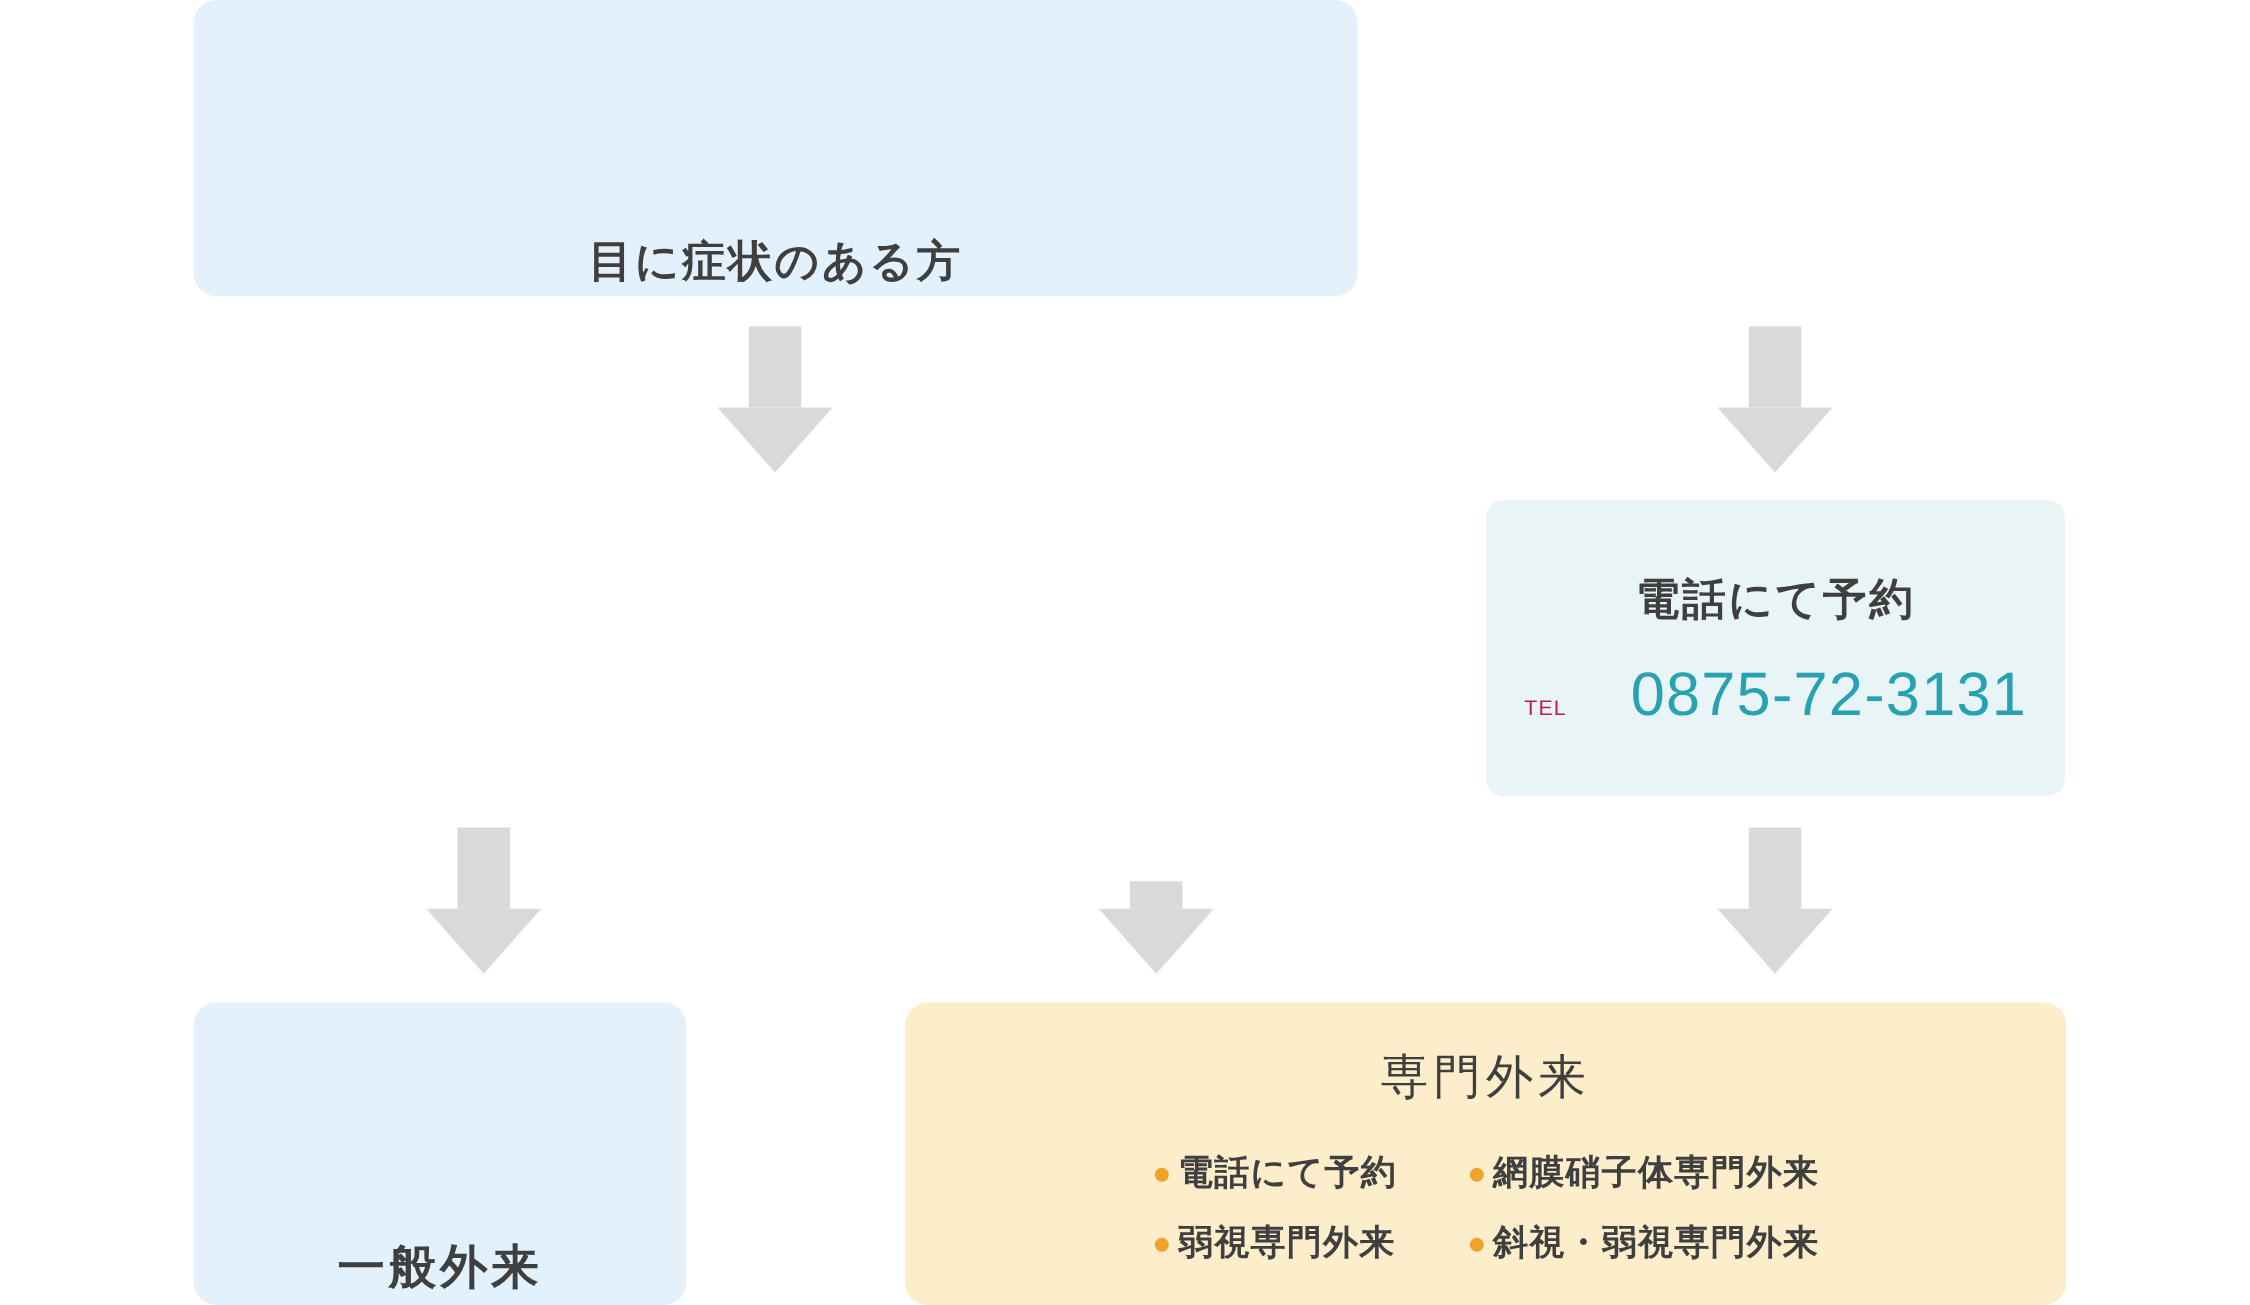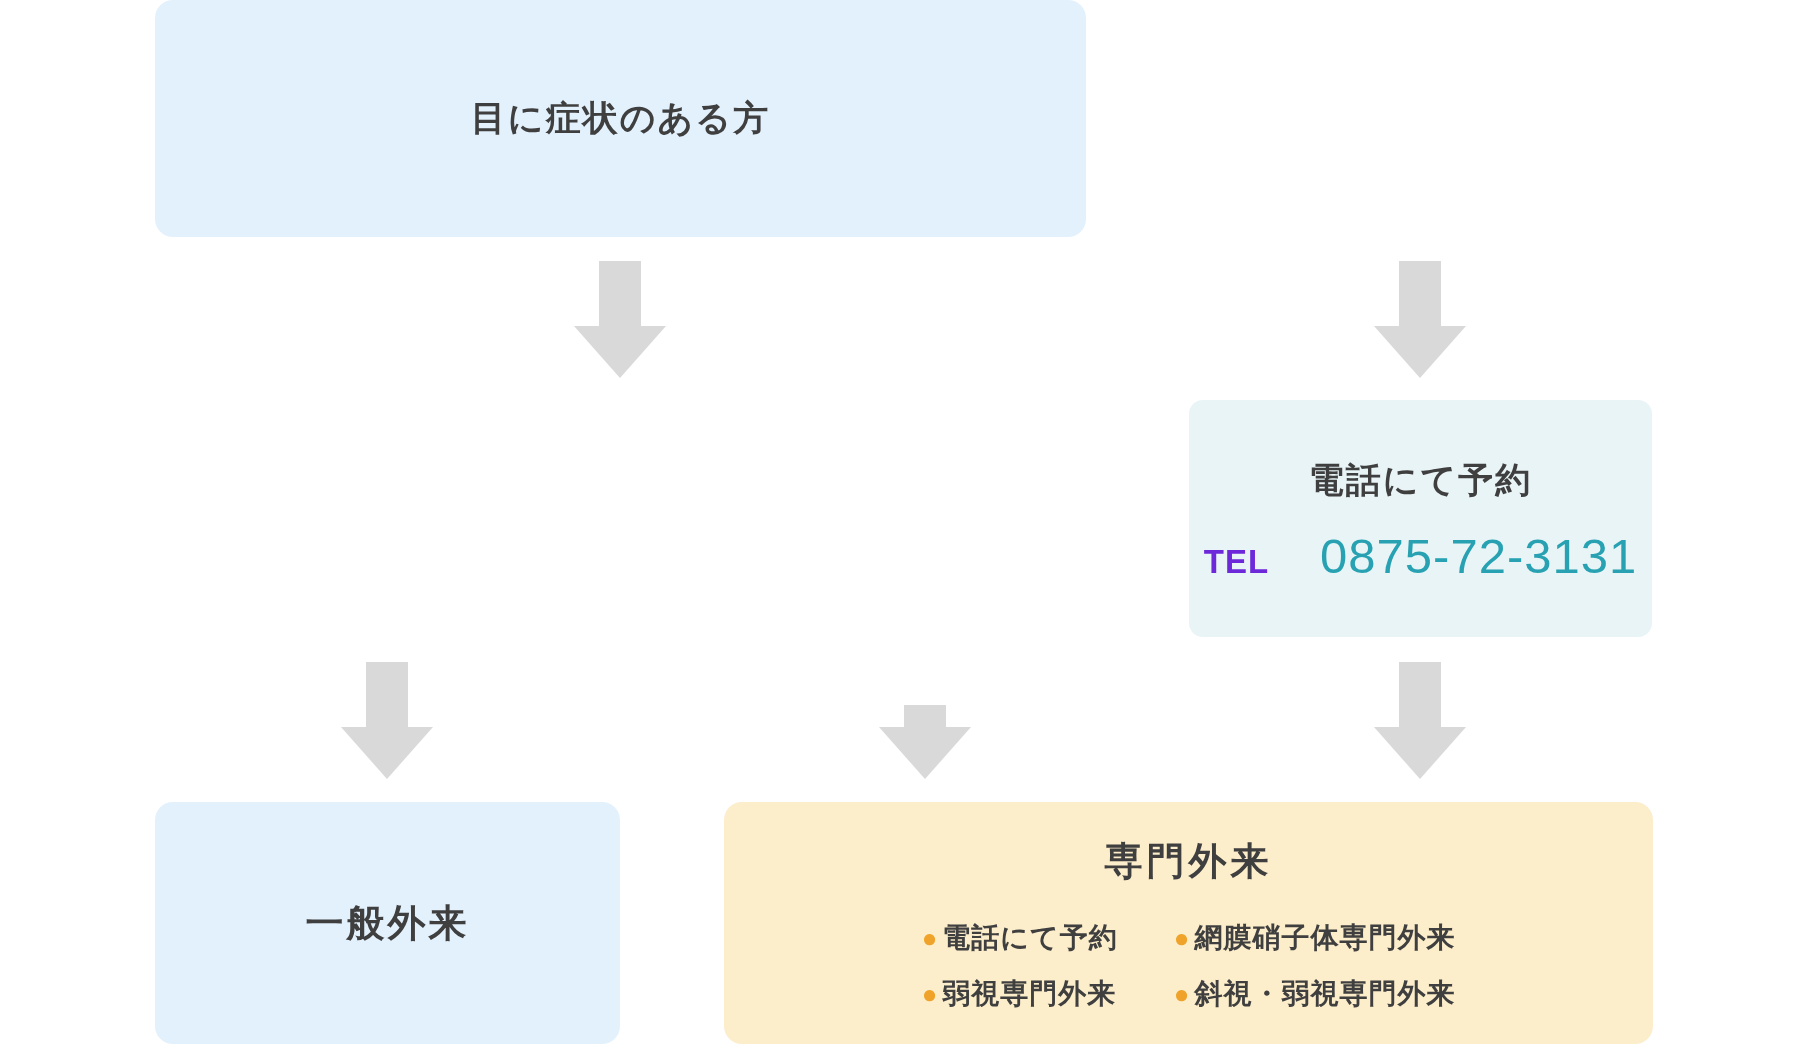--- a/index.html
+++ b/index.html
@@ -17,76 +17,76 @@
   }
   .box {
     position: absolute;
     border-radius: 18px;
     display: flex;
     flex-direction: column;
     align-items: center;
     justify-content: center;
     text-align: center;
   }
-  .box.blue   { background: #e3f1fc; }
+  .box.blue   { background: #e3f1fc; justify-content: flex-end; }
   .box.teal   { background: #e9f4f7; }
   .box.orange { background: #fcedcb; }
 
   .box-title {
     font-size: 35px;
     font-weight: 700;
     color: #3f3f3f;
     letter-spacing: 2px;
     line-height: 1.55;
   }
 
   
   .box-symptoms { left: 155px; top: 0;   width: 931px; height: 237px; }
   .box-referral { left: 1189px; top: 0;  width: 463px; height: 237px; }
 
   
   .box-choice   { left: 155px;  top: 400px; width: 931px; height: 237px; }
   .box-phone    { left: 1189px; top: 400px; width: 463px; height: 237px; border-radius: 14px; }
 
   
-  .box-general    { left: 155px; top: 802px; width: 465px; height: 242px; }
+  .box-general    { left: 155px; top: 802px; width: 394px; height: 242px; }
   .box-specialist { left: 724px; top: 802px; width: 929px; height: 242px;
                     justify-content: flex-start; padding-top: 34px; }
 
   .note-blue {
     margin-top: 26px;
     font-size: 27px;
     font-weight: 700;
     color: #1b87e6;
     letter-spacing: 2px;
   }
 
   .phone-line {
     margin-top: 20px;
     display: flex;
     align-items: baseline;
     gap: 12px;
   }
   .tel-label {
-    font-size: 33px;
-    font-weight: 700;
-    color: #6d28d9;
+    font-size: 17px;
+    font-weight: 400;
+    color: #be185d;
     letter-spacing: 1px;
   }
   .tel-number {
     font-size: 49px;
     font-weight: 400;
     color: #28a2b2;
     letter-spacing: 1px;
     margin-left: 39px;
   }
 
   .big-label { font-size: 38px; font-weight: 700; letter-spacing: 3px; }
 
-  .spec-title { font-size: 38px; font-weight: 700; letter-spacing: 4px; }
+  .spec-title { font-size: 38px; font-weight: 400; letter-spacing: 4px; }
 
   .spec-grid {
     margin-top: 32px;
     display: grid;
     grid-template-columns: auto auto;
     column-gap: 56px;
     row-gap: 18px;
     justify-content: center;
     text-align: left;
   }

